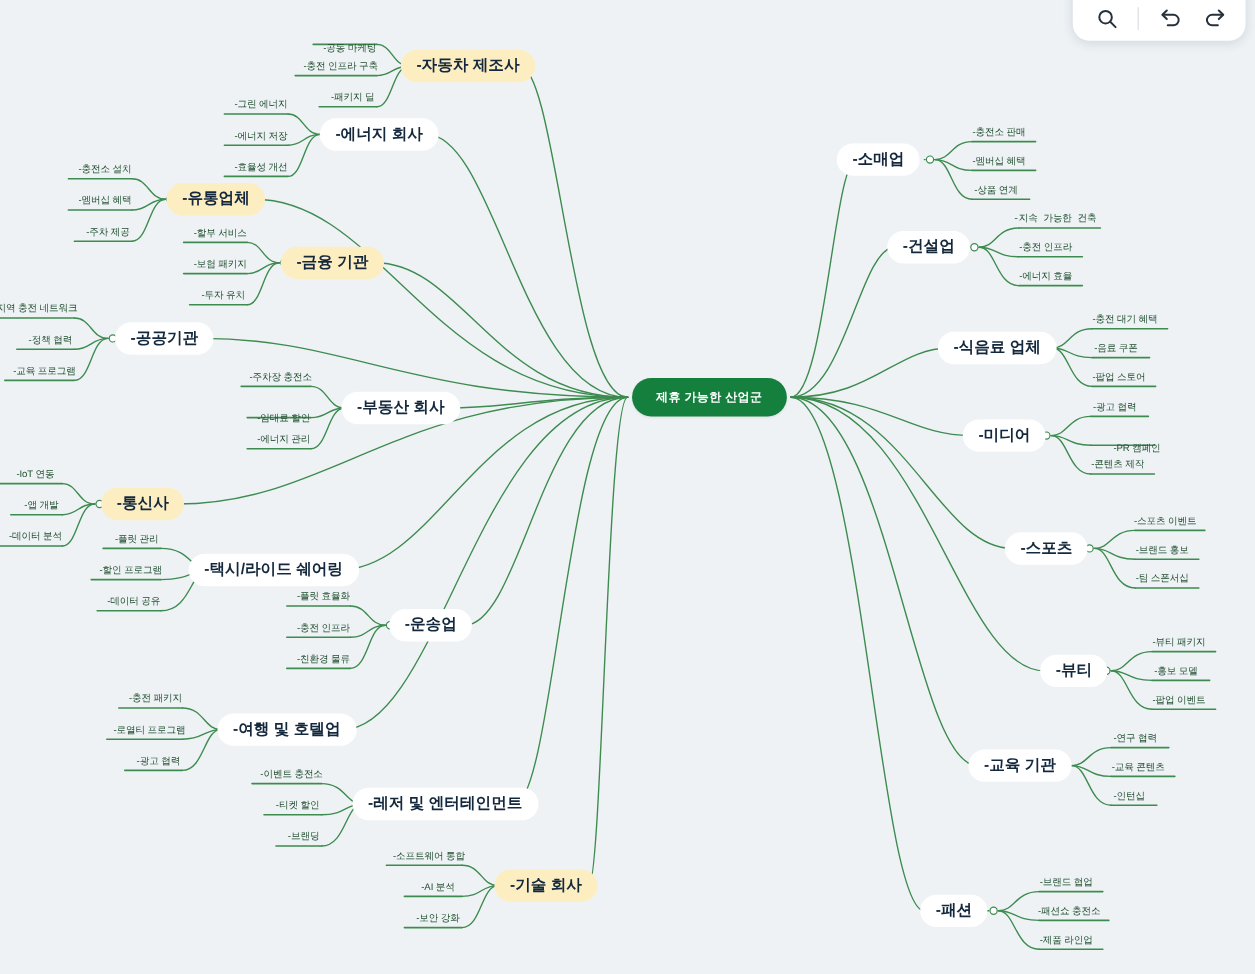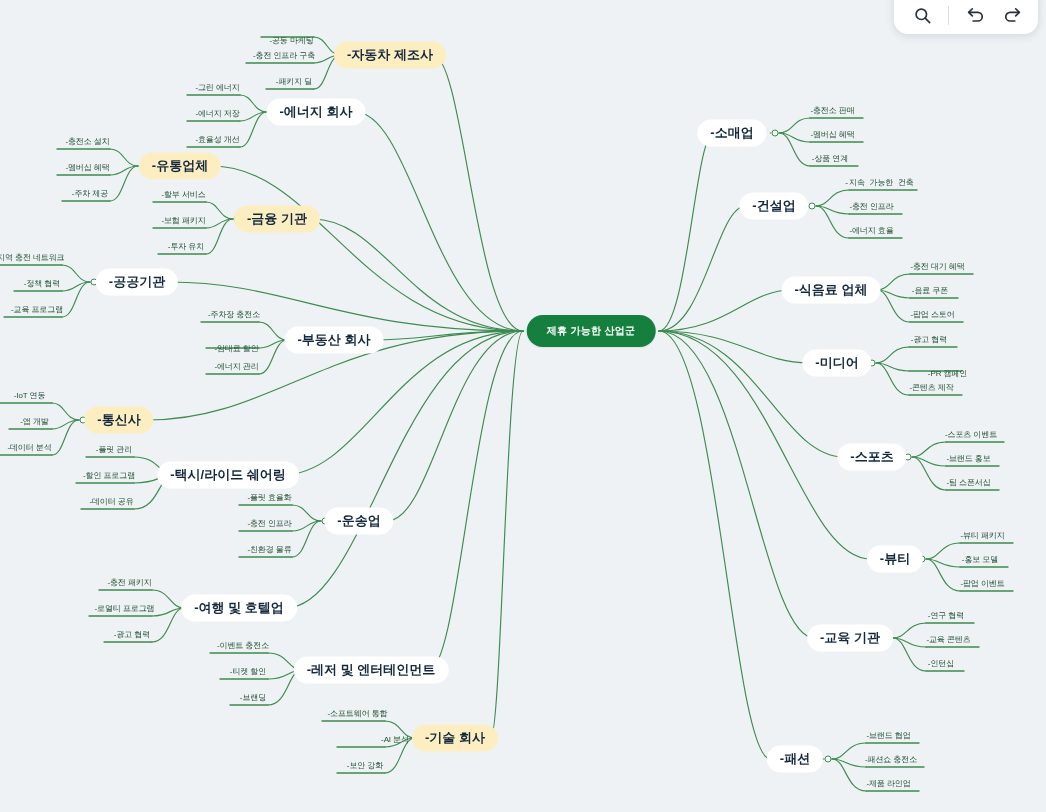--- a/index.html
+++ b/index.html
@@ -316,21 +316,21 @@
       <div class="leaf-label" style="left: 124.5px; top: 608px;">-로열티 프로그램</div>
       <div class="leaf-label" style="left: 132px; top: 634px;">-광고 협력</div>
       <div class="joint-dot" style="left: 188px; top: 608px;"></div>
       <div class="branch-node white" style="left: 239px; top: 608px;">-여행 및 호텔업</div>
       <div class="leaf-label" style="left: 243px; top: 645px;">-이벤트 충전소</div>
       <div class="leaf-label" style="left: 248px; top: 671px;">-티켓 할인</div>
       <div class="leaf-label" style="left: 253px; top: 697px;">-브랜딩</div>
       <div class="joint-dot" style="left: 306px; top: 670px;"></div>
       <div class="branch-node white" style="left: 371px; top: 670px;">-레저 및 엔터테인먼트</div>
       <div class="leaf-label" style="left: 357.5px; top: 713px;">-소프트웨어 통합</div>
-      <div class="leaf-label" style="left: 365px; top: 739px; margin-left: 30px;">-AI 분석</div>
+      <div class="leaf-label" style="left: 365px; top: 739px;">-AI 분석</div>
       <div class="leaf-label" style="left: 365px; top: 765px;">-보안 강화</div>
       <div class="joint-dot" style="left: 419px; top: 738px;"></div>
       <div class="branch-node cream" style="left: 455px; top: 738px;">-기술 회사</div>
       <div class="leaf-label" style="left: 832.5px; top: 110px;">-충전소 판매</div>
       <div class="leaf-label" style="left: 832.5px; top: 134px;">-멤버십 혜택</div>
       <div class="leaf-label" style="left: 830px; top: 158px;">-상품 연계</div>
       <div class="joint-dot" style="left: 775px; top: 133px;"></div>
       <div class="branch-node white" style="left: 732px; top: 133px;">-소매업</div>
       <div class="leaf-label" style="left: 879px; top: 182px; font-family: Liberation Mono, monospace;">-지속 가능한 건축</div>
       <div class="leaf-label" style="left: 871.5px; top: 206px;">-충전 인프라</div>

